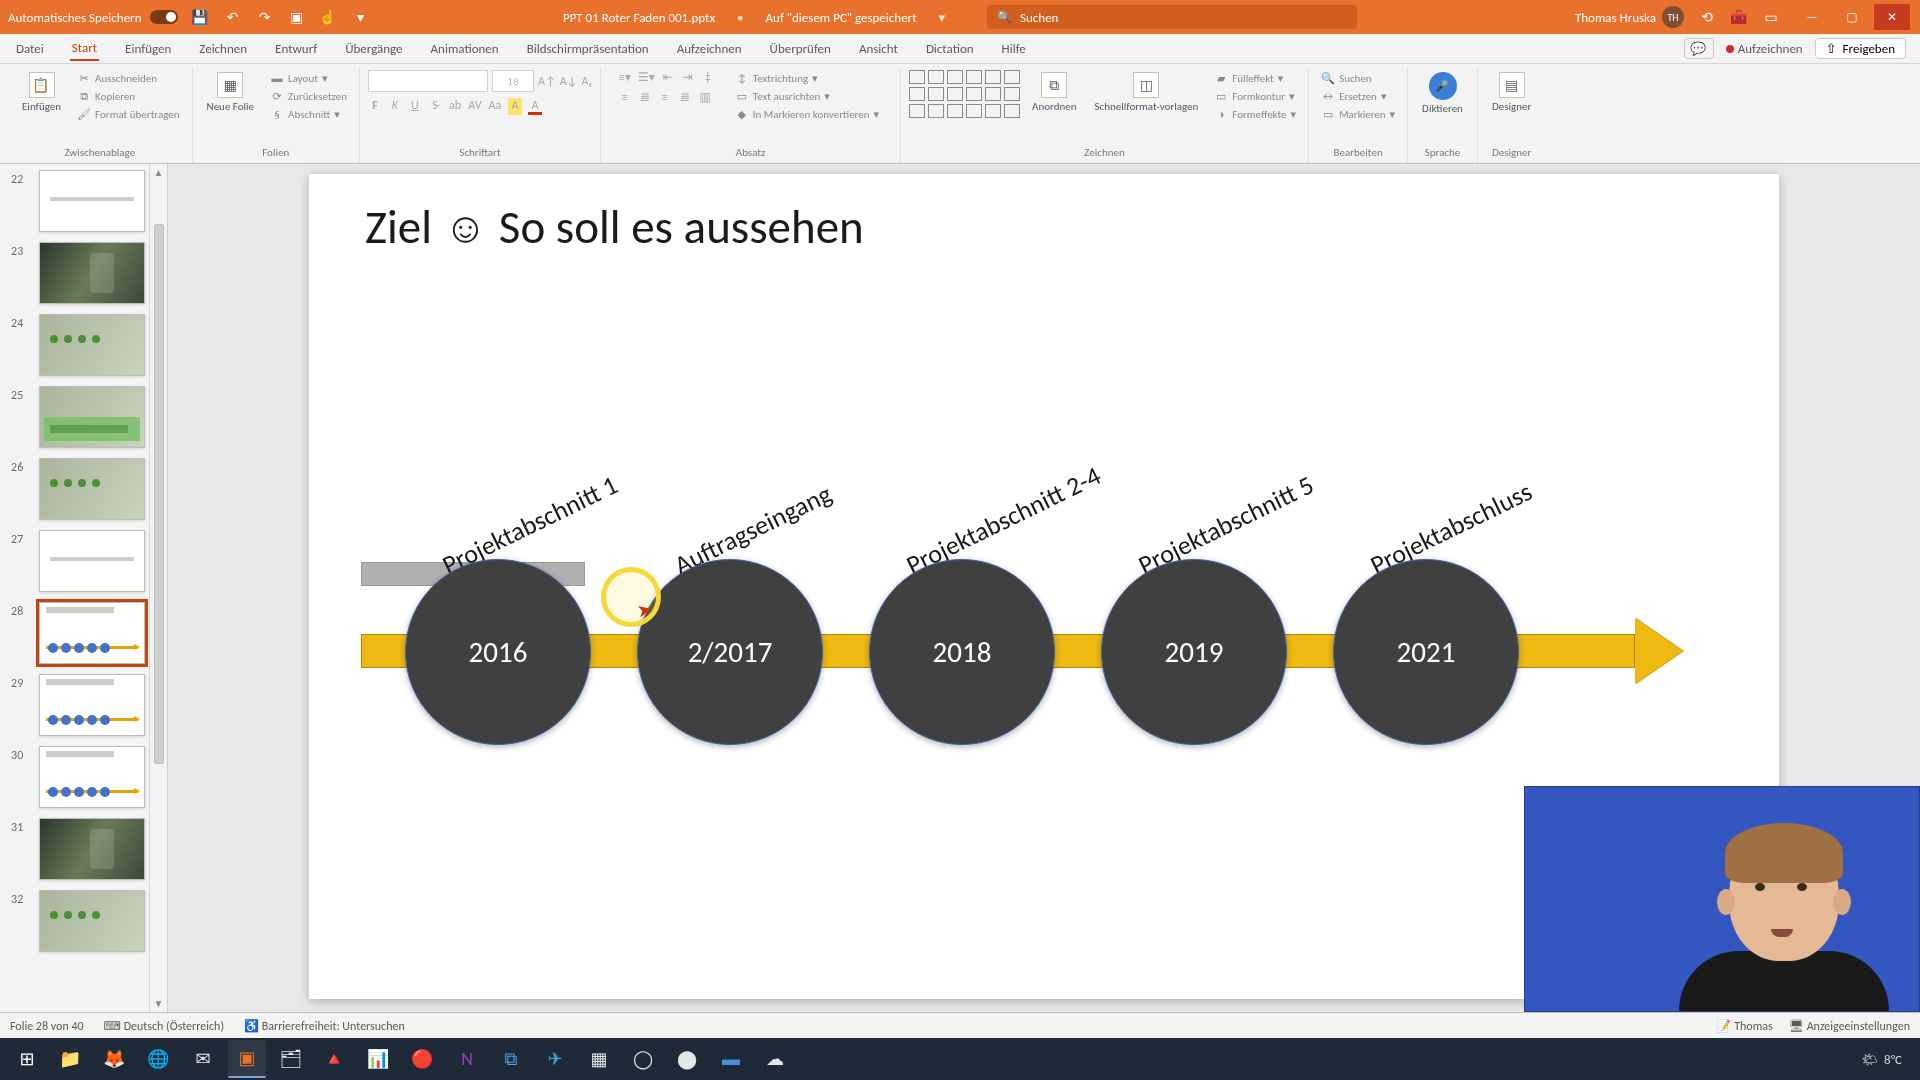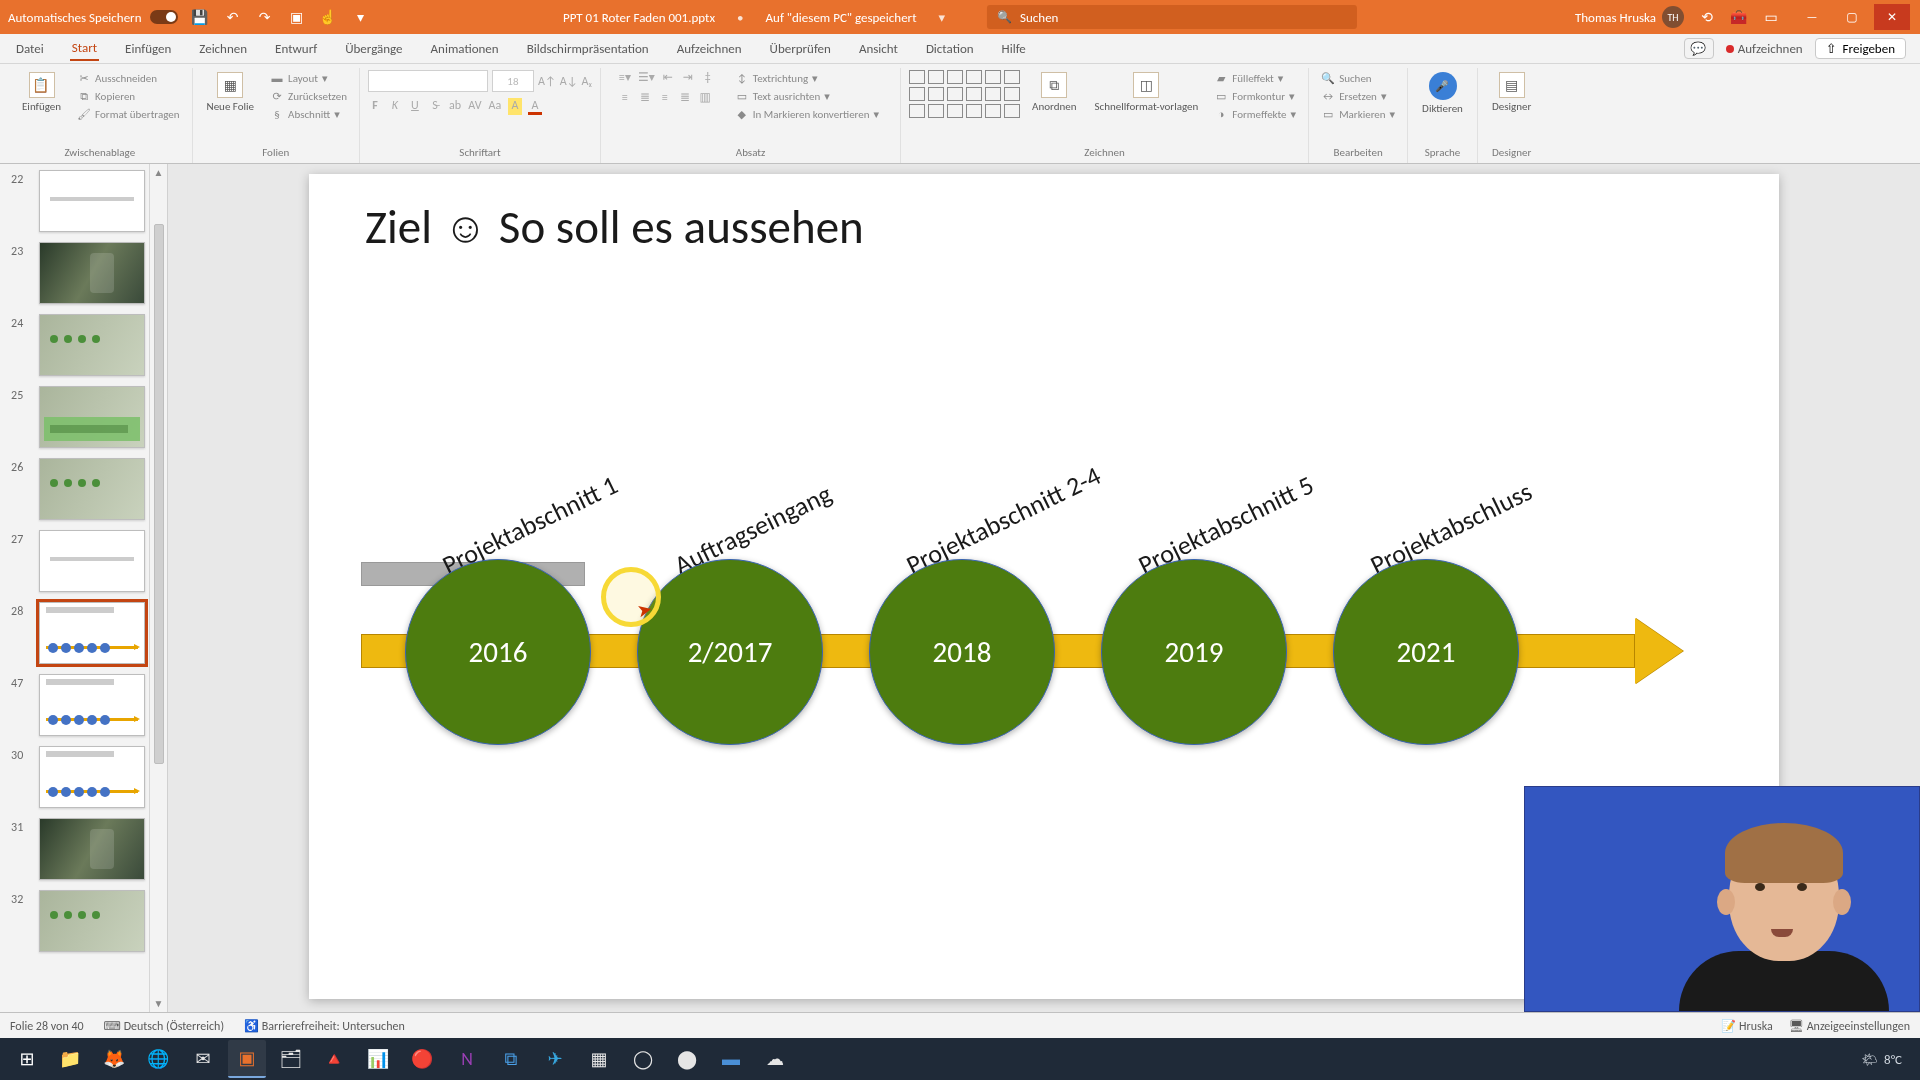--- a/index.html
+++ b/index.html
@@ -80,21 +80,21 @@
 
 
 .canvas-wrap { flex:1; display:flex; justify-content:center; padding:10px 0; overflow:hidden; background:#e8e8e8; }
 .slide-canvas { width:1470px; height:825px; background:#fff; box-shadow:0 2px 10px rgba(0,0,0,.25); position:relative; }
 .slide-title { position:absolute; top:24px; left:56px; font-size:47px; color:#1a1a1a; display:flex; align-items:center; gap:12px; }
 .slide-title .face { font-size:42px; }
 
 .timeline { position:absolute; top:260px; left:32px; right:32px; height:380px; }
 .arrow-body { position:absolute; top:200px; left:20px; height:34px; width:1274px; background:#eeb910; border:1px solid #b78600; }
 .arrow-head { position:absolute; top:184px; left:1294px; width:0; height:0; border-left:48px solid #eeb910; border-top:33px solid transparent; border-bottom:33px solid transparent; filter:drop-shadow(1px 0 0 #b78600); }
-.circle { position:absolute; width:186px; height:186px; border-radius:50%; background:#4d7c0f; border:1px solid #3a64b3; box-shadow:0 2px 6px rgba(0,0,0,.3); display:flex; align-items:center; justify-content:center; color:#fff; font-size:29px; top:125px; }
+.circle { position:absolute; width:186px; height:186px; border-radius:50%; background:#404040; border:1px solid #3a64b3; box-shadow:0 2px 6px rgba(0,0,0,.3); display:flex; align-items:center; justify-content:center; color:#fff; font-size:29px; top:125px; }
 .c1 { left:64px; } .c2 { left:296px; } .c3 { left:528px; } .c4 { left:760px; } .c5 { left:992px; }
 .label { position:absolute; font-size:26px; color:#1a1a1a; transform:rotate(-26deg); transform-origin:left bottom; white-space:nowrap; }
 .l1 { left:110px; top:115px; }
 .l2 { left:342px; top:115px; }
 .l3 { left:574px; top:115px; }
 .l4 { left:806px; top:115px; }
 .l5 { left:1038px; top:115px; }
 .gray-rect { position:absolute; top:128px; left:20px; width:224px; height:24px; background:#b0b0b0; border:1px solid #999; }
 .highlight { position:absolute; top:133px; left:260px; width:60px; height:60px; border-radius:50%; border:5px solid #f7d936; background:rgba(247,217,54,0.15); }
 .cursor { position:absolute; top:165px; left:296px; font-size:18px; color:#c30; transform:rotate(-12deg); }
@@ -412,21 +412,21 @@
               <i></i>
               <i></i>
               <i></i>
               <i></i>
               <i></i>
             </div>
             <div class="tiny-arrow"></div>
           </div>
         </div>
         <div class="thumb">
-          <div class="num">47</div>
+          <div class="num">29</div>
           <div class="slide">
             <div class="tiny-bar-top"></div>
             <div class="tiny-bar-line"></div>
             <div class="tiny-circles">
               <i></i>
               <i></i>
               <i></i>
               <i></i>
               <i></i>
             </div>
@@ -517,21 +517,21 @@
       <div class="mouth"></div>
     </div>
   </div>
 </div>
 
 <div class="statusbar">
   <span>Folie 28 von 40</span>
   <span><span class="sb-icon">⌨</span> <span>Deutsch (Österreich)</span></span>
   <span><span class="sb-icon">♿</span> <span>Barrierefreiheit: Untersuchen</span></span>
   <div class="sb-right">
-    <span>📝 <span>Hruska</span></span>
+    <span>📝 <span>Thomas</span></span>
     <span>🖥 <span>Anzeigeeinstellungen</span></span>
   </div>
 </div>
 
 <div class="taskbar">
   <div class="task-icon start">⊞</div>
   <div class="task-icon">📁</div>
   <div class="task-icon">🦊</div>
   <div class="task-icon">🌐</div>
   <div class="task-icon">✉</div>

